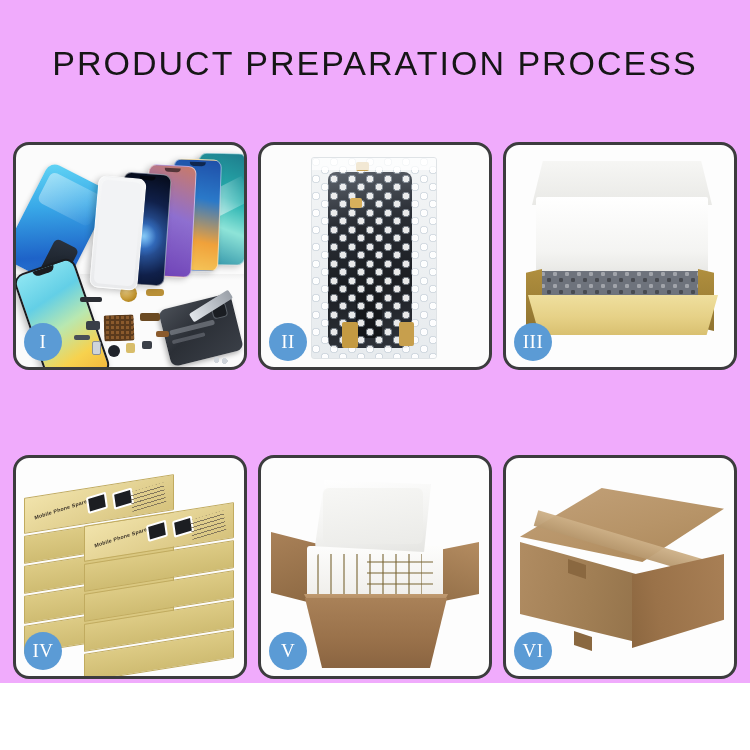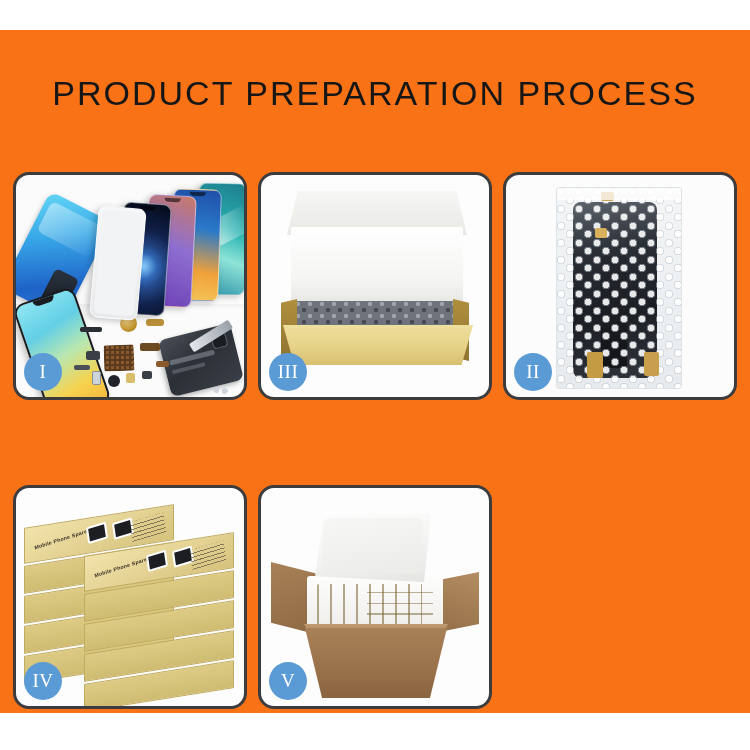--- a/index.html
+++ b/index.html
@@ -5,22 +5,21 @@
   * { box-sizing: border-box; margin: 0; padding: 0; }
   html, body {
     width: 750px; height: 750px;
     background: #ffffff;
     font-family: "Liberation Sans", sans-serif;
     overflow: hidden;
   }
   #page {
     position: relative;
     width: 750px; height: 683px;
-    background: #f97316;
-    margin-top: 30px;
+    background: #f0abfc;
   }
 
   
   .header { position: absolute; top: 0; left: 0; width: 750px; text-align: center; }
   .title {
     margin-top: 44px;
     font-size: 34px;
     letter-spacing: 2.0px;
     font-weight: 400;
     color: #161616;
@@ -398,46 +397,46 @@
         <div class="part pg"></div>
         <div class="part ph_"></div>
         <div class="part pi"></div>
         <div class="part pj"></div>
         <div class="tweezer"></div>
         <div class="screws"></div>
       </div>
       <div class="badge">I</div>
     </div>
 
-    <div class="panel p3">
-      <div class="panel-photo">
-        <div class="kbox-lidback"></div>
-        <div class="kbox-foam"></div>
-        <div class="kbox-bubble"></div>
-        <div class="kbox-left"></div>
-        <div class="kbox-right"></div>
-        <div class="kbox-front"></div>
-      </div>
-      <div class="badge">III</div>
-    </div>
-
     <div class="panel p2">
       <div class="panel-photo">
         <div class="bag">
           <div class="inner"></div>
           <div class="flexstrip"></div>
           <div class="gold1"></div>
           <div class="gold2"></div>
           <div class="gold3"></div>
           <div class="gold4"></div>
           <div class="bubbles"></div>
           <div class="sealtop"></div>
         </div>
       </div>
       <div class="badge">II</div>
+    </div>
+
+    <div class="panel p3">
+      <div class="panel-photo">
+        <div class="kbox-lidback"></div>
+        <div class="kbox-foam"></div>
+        <div class="kbox-bubble"></div>
+        <div class="kbox-left"></div>
+        <div class="kbox-right"></div>
+        <div class="kbox-front"></div>
+      </div>
+      <div class="badge">III</div>
     </div>
 
     <div class="panel p4">
       <div class="panel-photo">
         <div class="stack">
           <div class="sbox side sL4"></div>
           <div class="sbox side sL3"></div>
           <div class="sbox side sL2"></div>
           <div class="sbox side sL1"></div>
           <div class="sbox lid sLtop">
@@ -468,15 +467,26 @@
         <div class="v-foamwall"></div>
         <div class="v-innerboxes"></div>
         <div class="v-innerboxes2"></div>
         <div class="v-foamlid"></div>
         <div class="v-cartonlip"></div>
         <div class="v-cartonfront"></div>
       </div>
       <div class="badge">V</div>
     </div>
 
+    <div class="panel p6">
+      <div class="panel-photo">
+        <div class="c-top"></div>
+        <div class="c-tape"></div>
+        <div class="c-left"></div>
+        <div class="c-right"></div>
+        <div class="c-tab1"></div>
+        <div class="c-tab2"></div>
+      </div>
+      <div class="badge">VI</div>
+    </div>
 
   </div>
 </div>
 
 </body></html>

